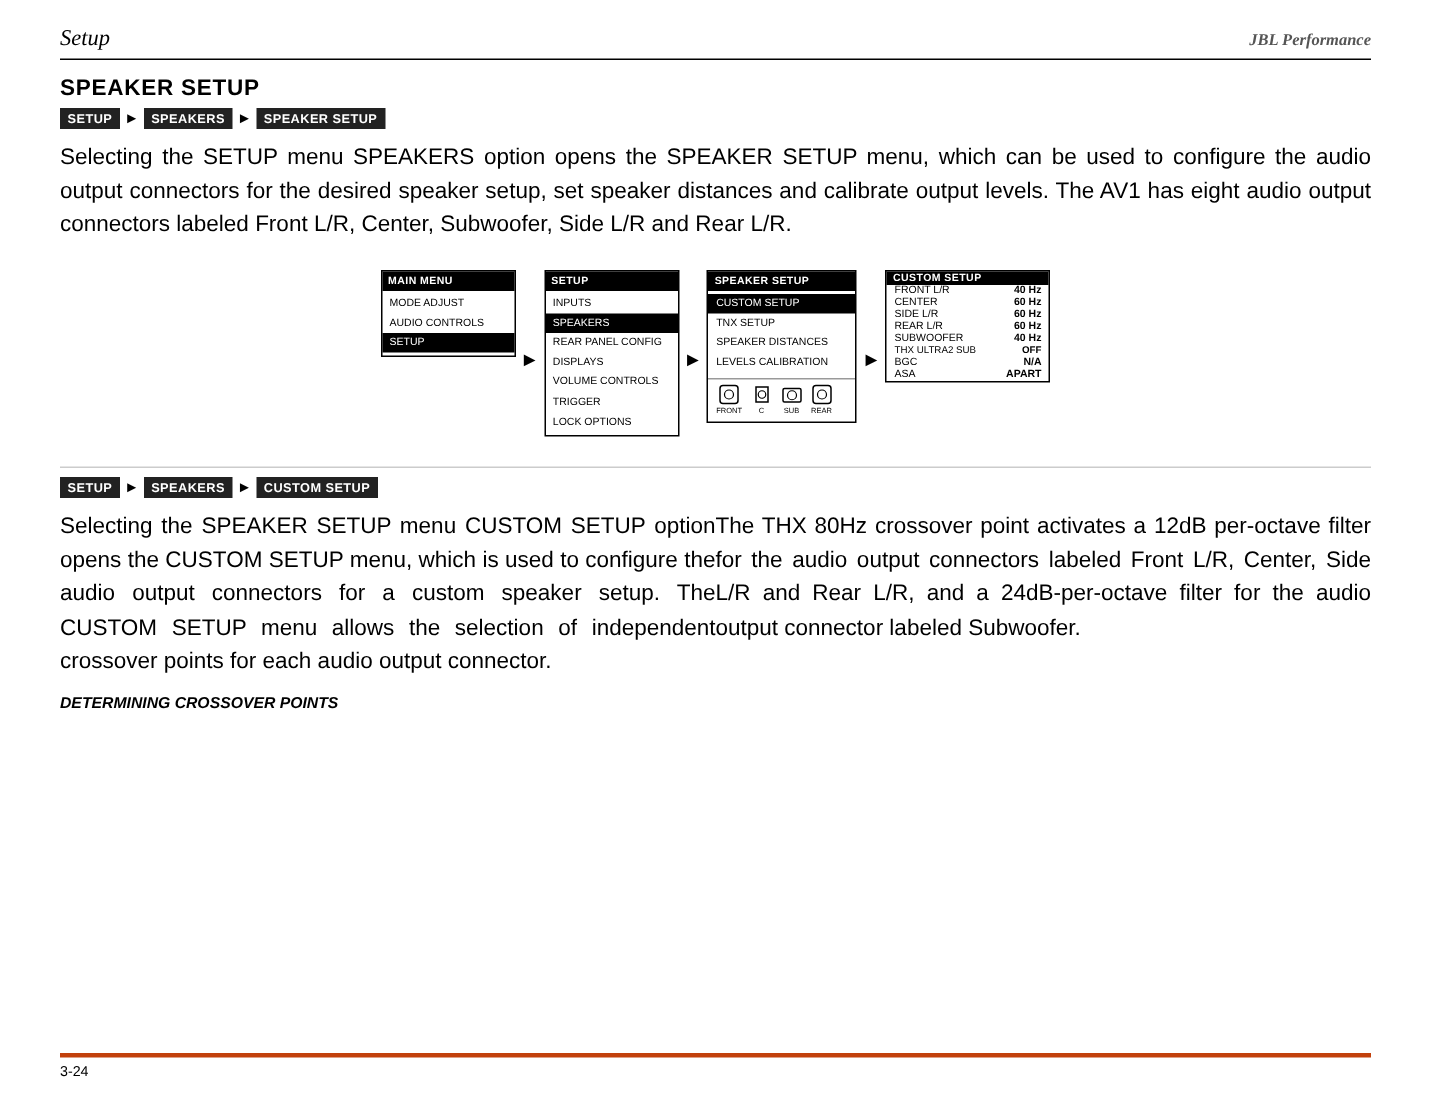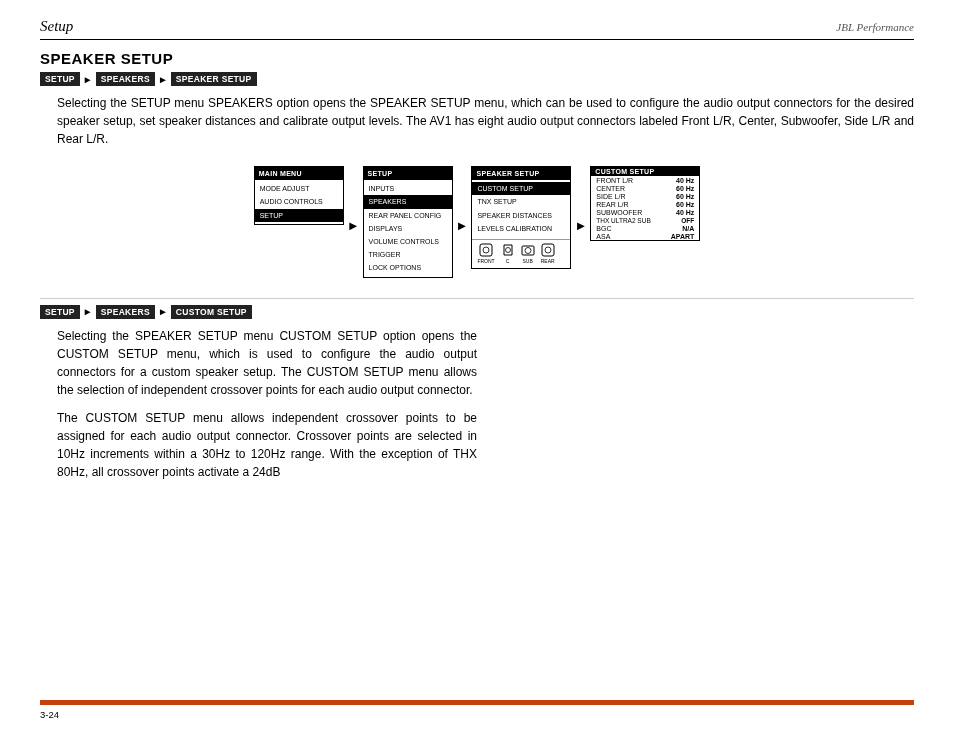--- a/index.html
+++ b/index.html
@@ -31,20 +31,21 @@
     .header-left {
       font-style: italic;
       font-size: 15px;
       font-family: Georgia, serif;
     }
     .header-right {
       font-style: italic;
       font-size: 11px;
       font-family: Georgia, serif;
       color: #555;
+      font-weight: bold;
     }
     
     .section-title {
       font-size: 15px;
       font-weight: bold;
       letter-spacing: 0.5px;
       margin-bottom: 5px;
       text-transform: uppercase;
     }
     
@@ -62,25 +63,24 @@
       padding: 2px 5px;
       letter-spacing: 0.3px;
     }
     .breadcrumb-arrow {
       color: #000;
       font-size: 10px;
       font-weight: bold;
     }
     
     .body-text {
-      font-size: 12px;
+      font-size: 15px;
       line-height: 1.5;
       margin-bottom: 10px;
       text-align: justify;
-      margin-left: 17px;
     }
     
     .menu-diagrams {
       display: flex;
       align-items: flex-start;
       justify-content: center;
       gap: 0;
       margin: 8px 0 14px 0;
     }
     .menu-box {
@@ -157,21 +157,21 @@
     
     .sub-section-title {
       font-size: 10.5px;
       font-weight: bold;
       font-style: italic;
       margin-bottom: 5px;
     }
     
     .footer {
       margin-top: auto;
-      border-top: 5px solid #c2410c;
+      border-top: 3px solid #c2410c;
       padding-top: 4px;
       font-size: 9.5px;
     }
   </style>
 </head>
 <body>
 
 <div class="page">
 
   <div class="header">
@@ -308,23 +308,24 @@
       <span class="breadcrumb-item">SETUP</span>
       <span class="breadcrumb-arrow">►</span>
       <span class="breadcrumb-item">SPEAKERS</span>
       <span class="breadcrumb-arrow">►</span>
       <span class="breadcrumb-item">CUSTOM SETUP</span>
     </div>
 
     <div class="two-col">
       <div class="col-left">
         <p class="body-text">Selecting the SPEAKER SETUP menu CUSTOM SETUP option opens the CUSTOM SETUP menu, which is used to configure the audio output connectors for a custom speaker setup. The CUSTOM SETUP menu allows the selection of independent crossover points for each audio output connector.</p>
-        <p class="body-text">The CUSTOM SETUP menu allows independent crossover points to be assigned for each audio output connector. Crossover points are selected in 10Hz increments within a 30Hz to 120Hz range. With the exception of THX 80Hz, all crossover points activate a 24dB</p>
+        <div class="sub-section-title">DETERMINING CROSSOVER POINTS</div>
       </div>
       <div class="col-right">
+        <p class="body-text">The THX 80Hz crossover point activates a 12dB per-octave filter for the audio output connectors labeled Front L/R, Center, Side L/R and Rear L/R, and a 24dB-per-octave filter for the audio output connector labeled Subwoofer.</p>
       </div>
     </div>
   </div>
 
   <div class="footer">
     <span>3-24</span>
   </div>
 
 </div>
 

